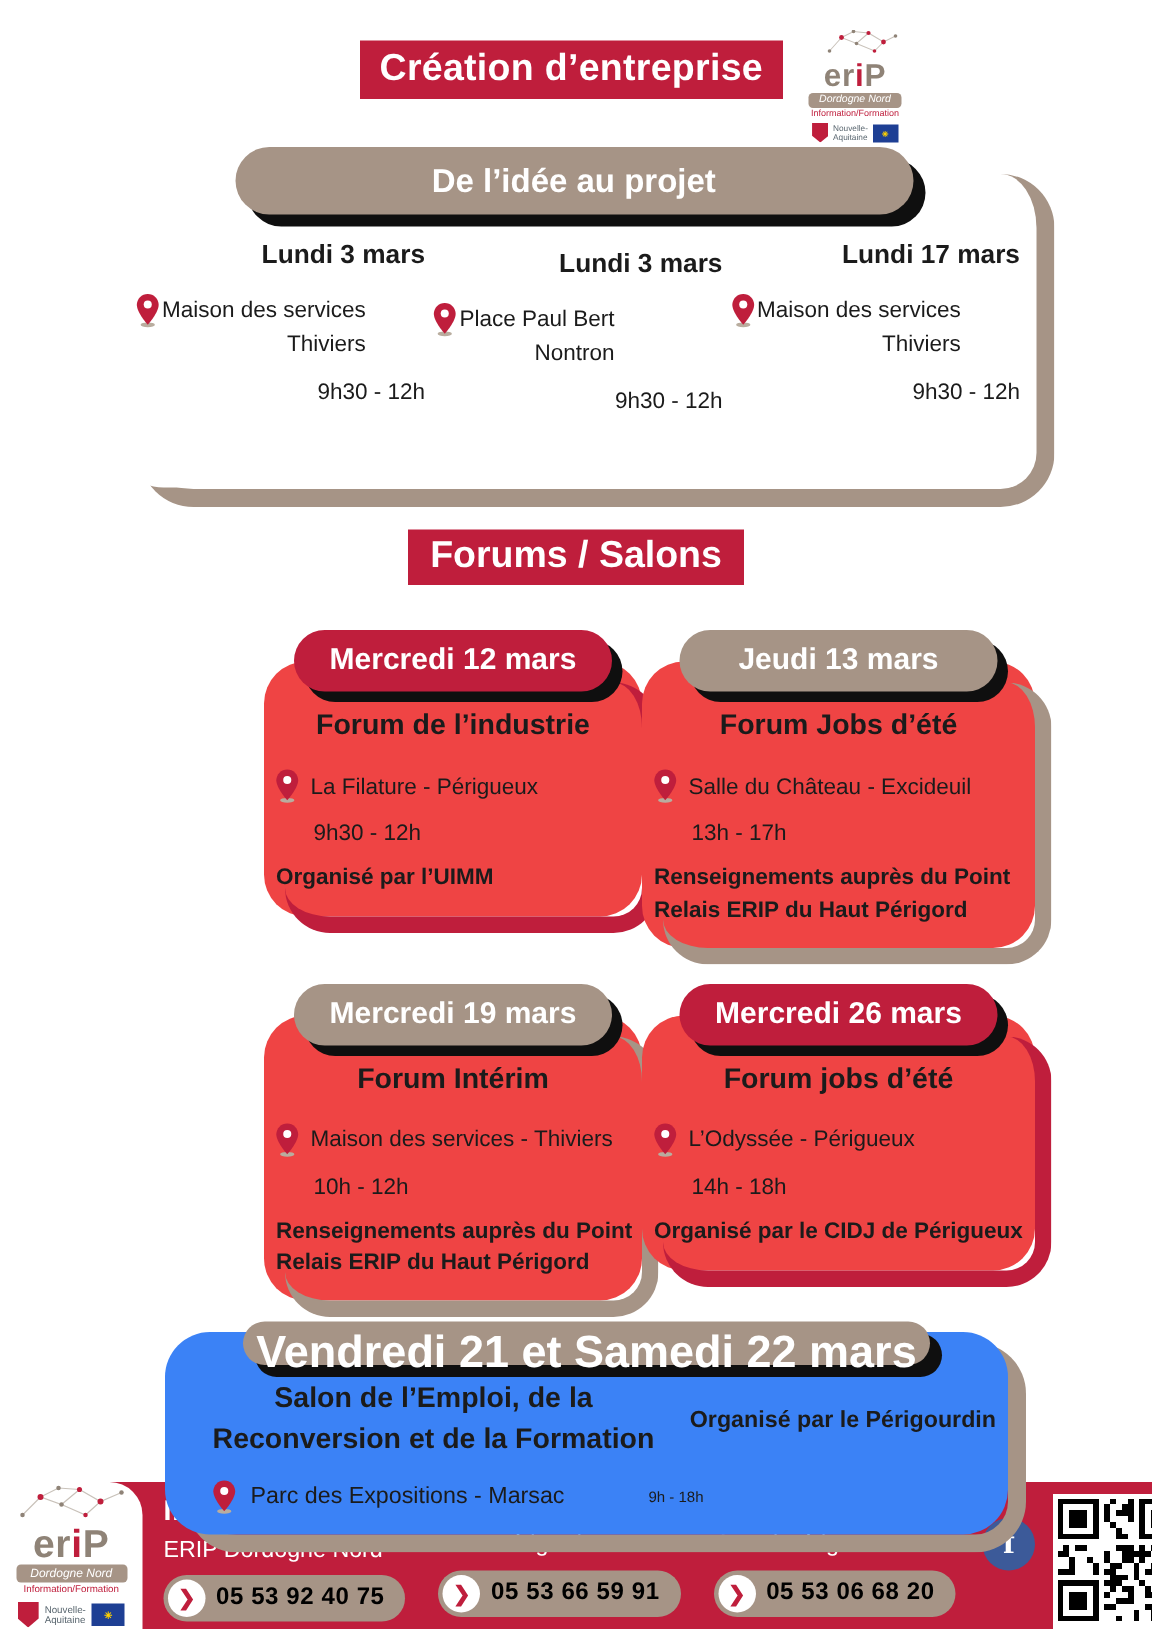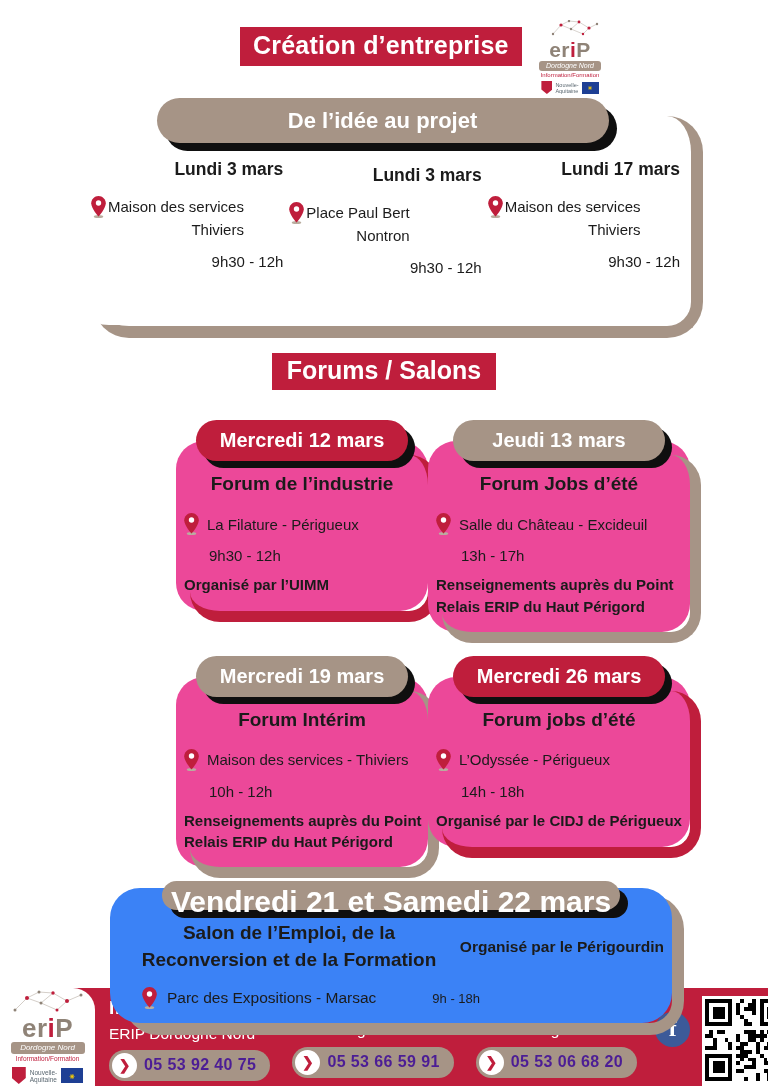--- a/index.html
+++ b/index.html
@@ -49,39 +49,39 @@
 
   
   .forums-heading { display:block; width:max-content; margin:28px auto 0; background:#bf1e3c; color:#fff;
                     font-weight:bold; font-size:25px; padding:3px 15px 5px; }
 
   
   .cards { display:flex; flex-wrap:wrap; justify-content:flex-end; padding:30px 78px 0 95px; row-gap:24px; }
   .fcard { width:252px; position:relative; }
   .fcard.wide { width:262px; }
   .fcard .pill { width:212px; height:41px; line-height:41px; font-size:20px; margin:0 auto; border-radius:22px; box-shadow:7px 7px 0 0 #0f0f0f; }
-  .fcard .body { position:relative; z-index:2; background:#ec4899; border-radius:28px; margin-top:-20px; padding:32px 4px 14px 4px; min-height:170px; }
+  .fcard .body { position:relative; z-index:2; background:#ef4444; border-radius:28px; margin-top:-20px; padding:32px 4px 14px 4px; min-height:170px; }
   .fcard .body:after { top:14px; left:14px; right:-11px; bottom:-11px; border-right-width:11px; border-bottom-width:11px; border-radius:30px; }
   .fcard h3 { text-align:center; font-size:19px; margin-bottom:16px; }
   .fcard .loc-row { display:flex; gap:6px; align-items:center; padding-left:2px; }
   .fcard .loc { font-size:15px; }
   .fcard .time { font-size:15px; margin:10px 0 0 29px; }
   .fcard .note { font-size:15px; font-weight:bold; margin:10px 0 0 4px; line-height:1.45; }
 
   
   .salon { position:relative; margin:14px 96px 0 110px; }
   .salon .pill { width:458px; height:29px; line-height:41px; font-size:30px; margin:0 auto; }
   .salon-body { position:relative; z-index:2; background:#3b82f6; border-radius:30px; margin-top:-22px; padding:32px 8px 12px 14px; min-height:128px; }
   .salon:after { top:14px; left:14px; right:-12px; bottom:-12px; border-radius:34px; }
   .salon-top { display:flex; }
   .salon-title { width:330px; text-align:center; font-size:19px; line-height:1.4; }
   .salon-org { flex:1; text-align:right; font-weight:bold; font-size:15.5px; margin-top:18px; }
   .salon-loc-row { display:flex; align-items:center; gap:8px; margin:12px 0 0 16px; }
   .salon-loc { font-size:15.5px; }
-  .salon-time { font-size:13px; margin-left:48px; }
+  .salon-time { font-size:10px; margin-left:48px; }
 
   
   .footer { position:absolute; left:0; bottom:0; width:768px; height:98px; background:#bf1e3c; display:flex; align-items:flex-start; }
   .footer-logo-box { position:relative; width:95px; height:98px; background:#fff; border-top-right-radius:22px; text-align:center; padding-top:2px; flex:0 0 95px; }
   .footer-logo-box .brand { font-weight:bold; font-size:26px; line-height:24px; color:#8f8377; letter-spacing:0.5px; }
   .footer-logo-box .brand .i { color:#bf1e3c; }
   .footer-logo-box .badge { display:block; margin:2px auto 0; width:74px; background:#a69486; color:#fff; border-radius:3px; font-style:italic; font-size:8px; line-height:12px; }
   .footer-logo-box .tagline { display:block; font-size:6.5px; color:#bf1e3c; line-height:9px; }
   .footer-logo-box .orgs { display:flex; justify-content:center; align-items:center; gap:4px; margin-top:4px; }
   .footer-logo-box .crest { width:14px; height:17px; background:#bf1e3c; clip-path:polygon(0 0,100% 0,100% 65%,50% 100%,0 65%); }
@@ -89,21 +89,21 @@
   .footer-logo-box .eu { position:relative; width:22px; height:15px; background:#1e3f94; }
   .footer-logo-box .eu:before { content:"⁕"; position:absolute; inset:0; color:#ffd200; font-size:10px; line-height:15px; }
   .f-col { color:#fff; margin-left:14px; padding-top:9px; }
   .f-col .ins { font-size:19px; font-weight:bold; letter-spacing:0.6px; margin-bottom:6px; }
   .f-col .lab { font-size:15.5px; line-height:1.22; }
   .f-col.c1 .lab { margin-bottom:6px; }
   .f-col.c2, .f-col.c3 { padding-top:14px; margin-left:22px; }
   .f-col.c2 .lab, .f-col.c3 .lab { margin-bottom:7px; }
   .phone-pill { display:flex; align-items:center; gap:7px; background:#a69486; border-radius:17px; height:31px; padding:0 14px 0 3px; width:max-content; }
   .phone-pill .chev { width:25px; height:25px; background:#fff; border-radius:50%; color:#bf1e3c; font-weight:bold; font-size:14px; line-height:25px; text-align:center; }
-  .phone-pill .num { color:#4c1d95; font-weight:bold; font-size:16px; letter-spacing:0.4px; }
+  .phone-pill .num { color:#000000; font-weight:bold; font-size:16px; letter-spacing:0.4px; }
   .fb { width:35px; height:35px; border-radius:50%; background:#3c5a99; color:#fff; font-weight:bold; font-size:24px;
         text-align:center; line-height:33px; margin:24px 0 0 18px; font-family:"Liberation Serif", serif; flex:0 0 35px; }
   .qr-wrap { margin:8px 0 0 12px; background:#fff; padding:3px; }
 </style>
 </head>
 <body>
 
 <div class="page">
 
   <div class="header">

